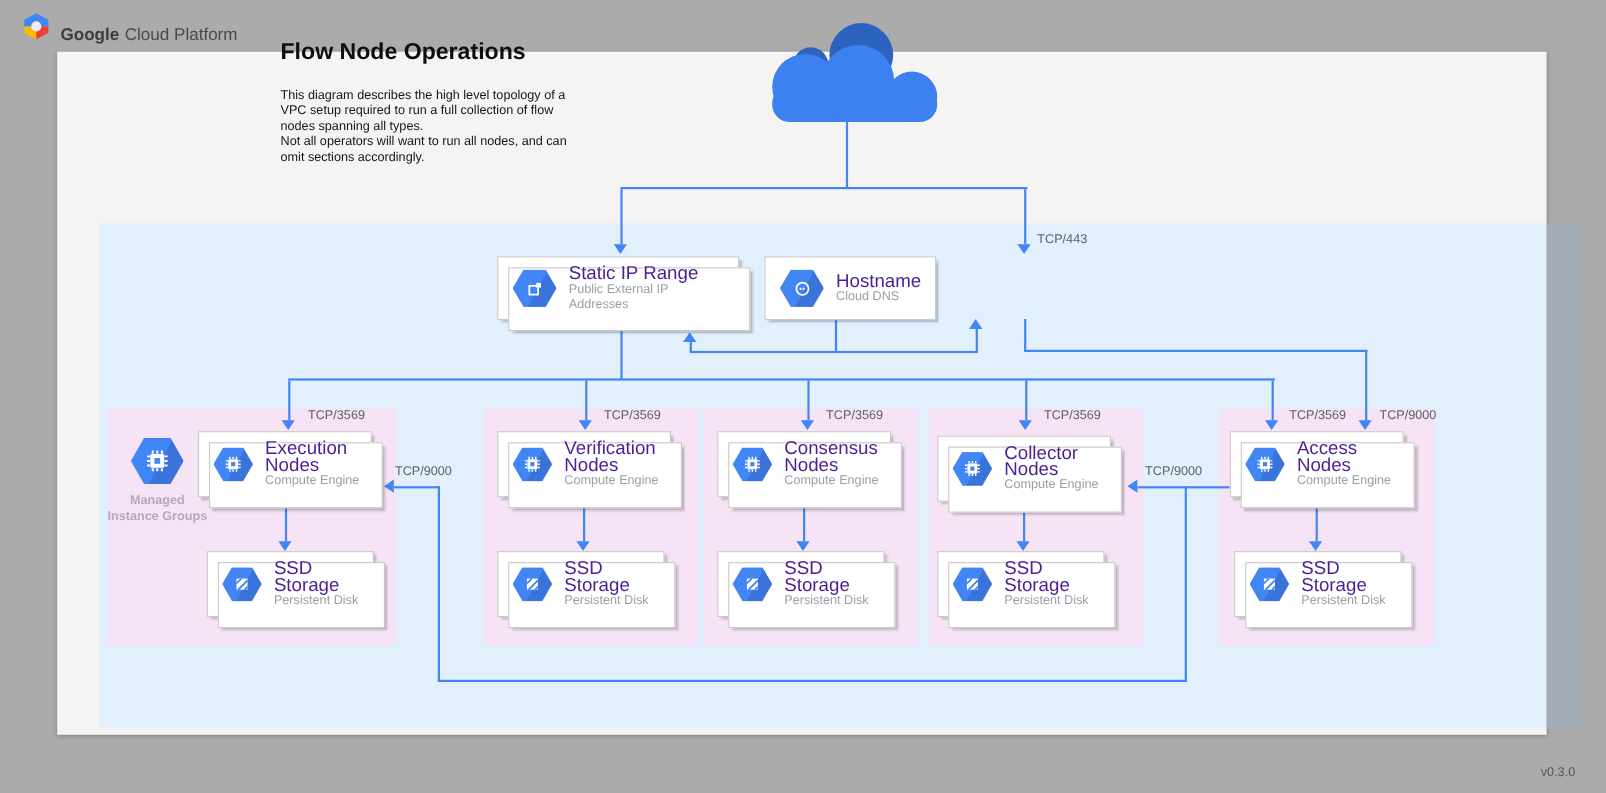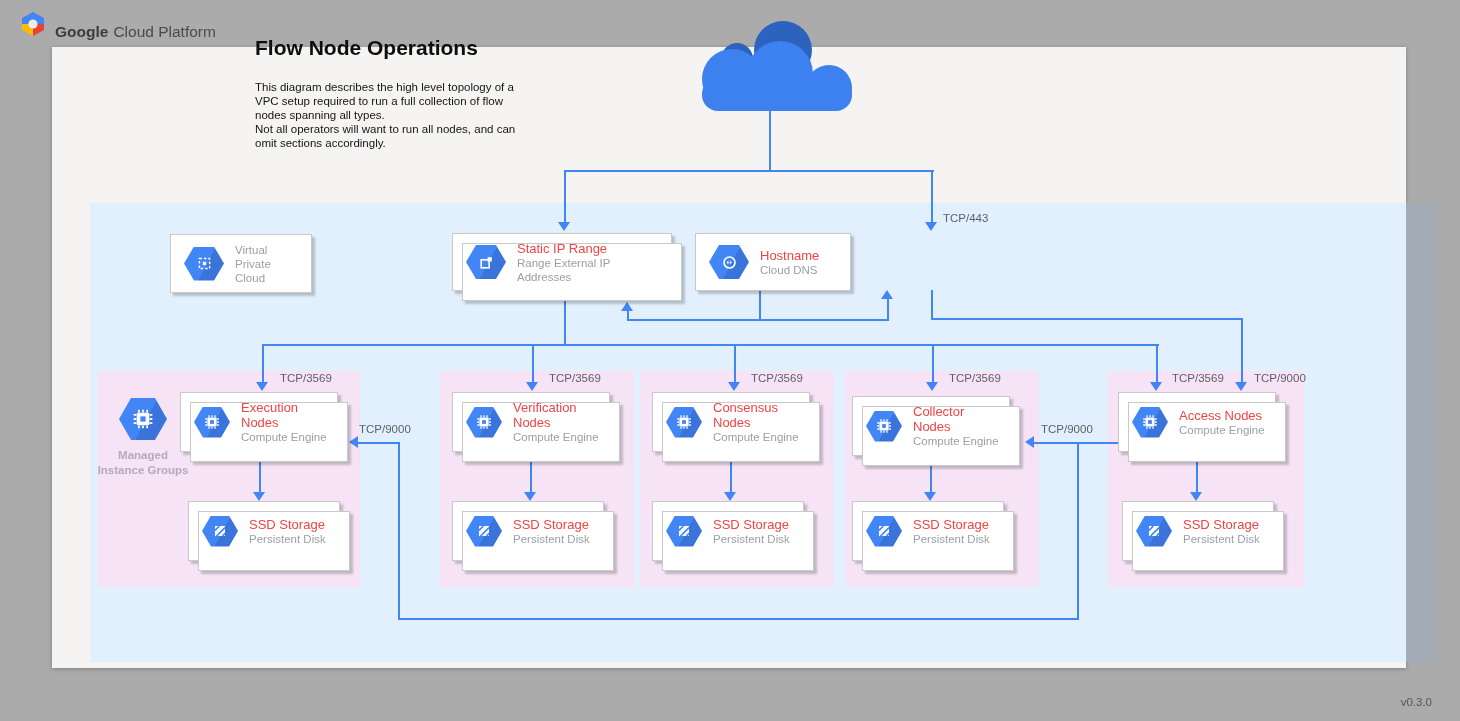--- a/index.html
+++ b/index.html
@@ -24,21 +24,21 @@
   .ah{position:absolute;width:0;height:0;z-index:1;}
   .ah.down{border-left:6px solid transparent;border-right:6px solid transparent;border-top:9px solid #4285f4;}
   .ah.up{border-left:6px solid transparent;border-right:6px solid transparent;border-bottom:9px solid #4285f4;}
   .ah.left{border-top:6px solid transparent;border-bottom:6px solid transparent;border-right:9px solid #4285f4;}
   .lbl{position:absolute;font-size:11.5px;color:#5c6166;white-space:nowrap;z-index:3;}
   
   .card{position:absolute;background:#fff;border:1px solid #c9c9c9;box-shadow:3px 3px 2px rgba(0,0,0,.2);
         display:flex;align-items:center;gap:11px;padding:0 8px 0 13px;z-index:2;box-sizing:border-box;}
   .card.stacked::after{content:"";position:absolute;left:9px;top:9px;width:100%;height:100%;
         background:#fff;border:1px solid #c9c9c9;box-shadow:3px 3px 2px rgba(0,0,0,.2);z-index:-1;}
-  .ct .t{font-size:13px;color:#ef4444;line-height:15px;}
+  .ct .t{font-size:17px;color:#4c1d95;line-height:15px;}
   .ct .s{font-size:11.5px;color:#9aa0a6;line-height:14px;}
   .hex{flex:0 0 auto;display:flex;align-items:center;justify-content:center;
        clip-path:polygon(25% 0,75% 0,100% 50%,75% 100%,25% 100%,0 50%);
        background:linear-gradient(118deg,#4285f4 55%,#3a74da 55%);}
   .h40{width:40px;height:34px;} .h36{width:36px;height:31px;} .h48{width:48px;height:42px;}
   .mig{position:absolute;left:119px;top:398px;z-index:2;}
   .mig-label{position:absolute;left:97px;top:448px;width:92px;text-align:center;
        font-size:11.5px;font-weight:bold;color:#b3a9be;line-height:15px;z-index:2;}
   .hidden-defs{position:absolute;width:0;height:0;overflow:hidden;}
 </style>
@@ -178,40 +178,30 @@
   <div class="ln" style="left:1034px;top:442px;width:84px;height:2px"></div>
   <div class="ah left" style="left:1025px;top:436px"></div>
   <div class="lbl" style="left:1041px;top:423px">TCP/9000</div>
   <div class="ln" style="left:1077px;top:442px;width:2px;height:178px"></div>
   <div class="ln" style="left:398px;top:618px;width:681px;height:2px"></div>
   <div class="ln" style="left:398px;top:442px;width:2px;height:178px"></div>
   <div class="ln" style="left:358px;top:442px;width:42px;height:2px"></div>
   <div class="ah left" style="left:349px;top:436px"></div>
   <div class="lbl" style="left:359px;top:423px">TCP/9000</div>
 
-  <div class="card" style="left:170px;top:234px;width:142px;height:59px">
-    <div class="hex h40">
-        <svg width="17" height="17">
-          <use href="#i-vpc"></use>
-        </svg>
-      </div>
-    <div class="ct" style="width:84px">
-        <div class="s">Virtual Private Cloud</div>
-      </div>
-  </div>
 
   <div class="card stacked" style="left:452px;top:233px;width:220px;height:58px">
     <div class="hex h40">
         <svg width="17" height="17">
           <use href="#i-ip"></use>
         </svg>
       </div>
     <div class="ct">
       <div class="t">Static IP Range</div>
-      <div class="s">Range External IP Addresses</div>
+      <div class="s">Public External IP Addresses</div>
     </div>
   </div>
 
   <div class="card" style="left:695px;top:233px;width:156px;height:58px">
     <div class="hex h40">
         <svg width="17" height="17">
           <use href="#i-dns"></use>
         </svg>
       </div>
     <div class="ct">

